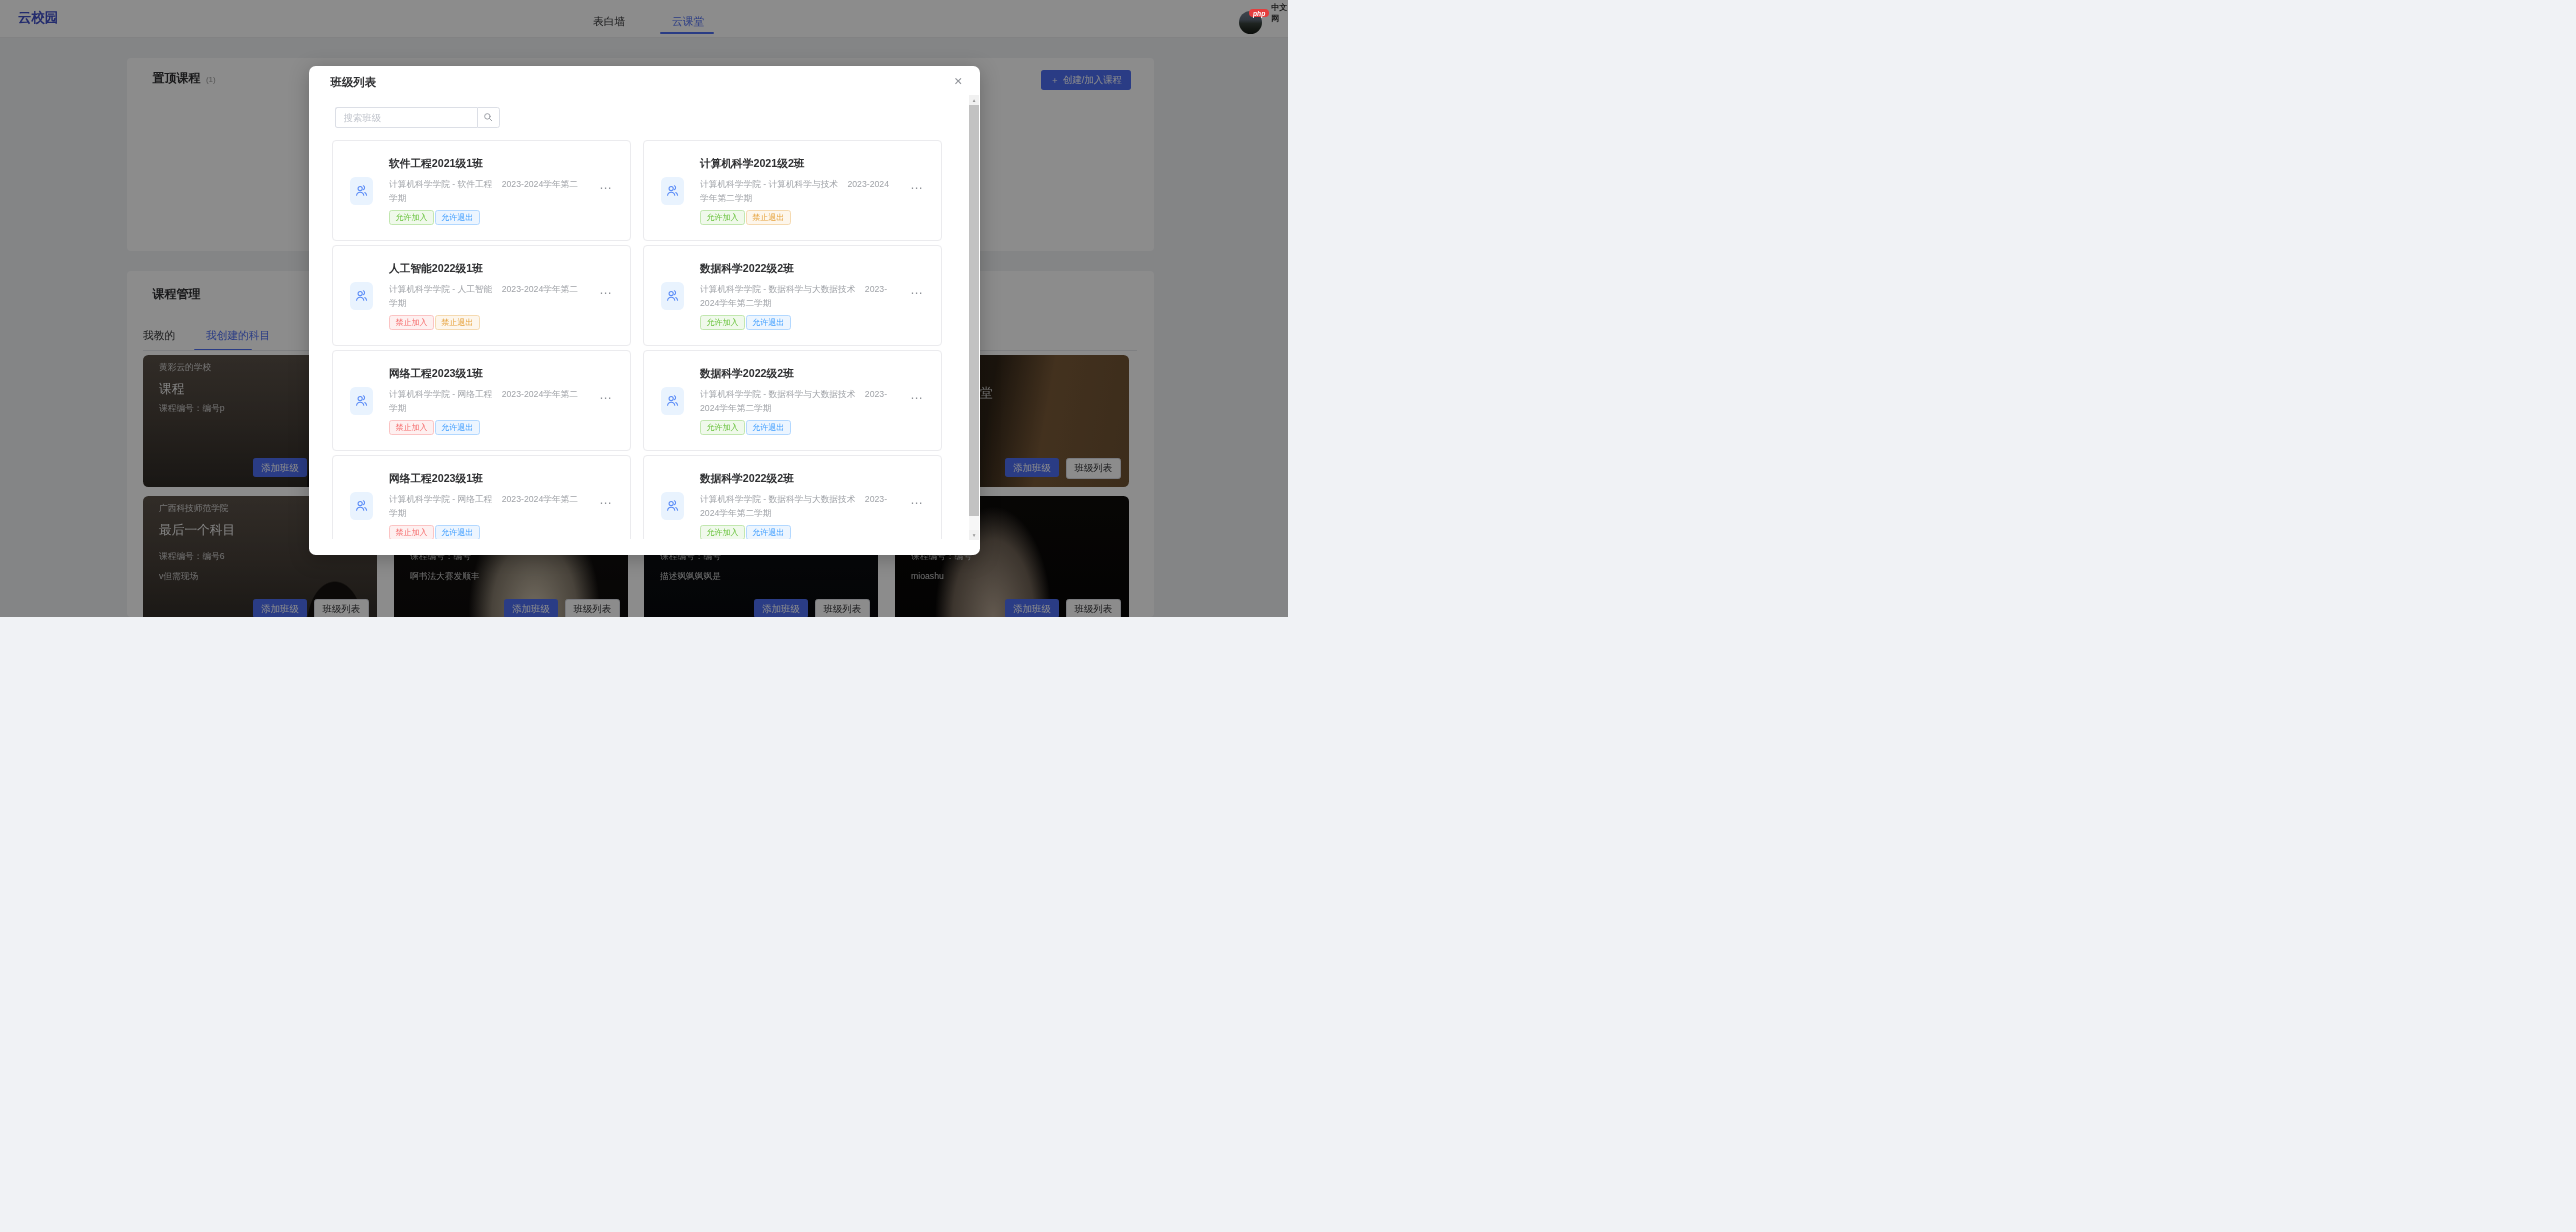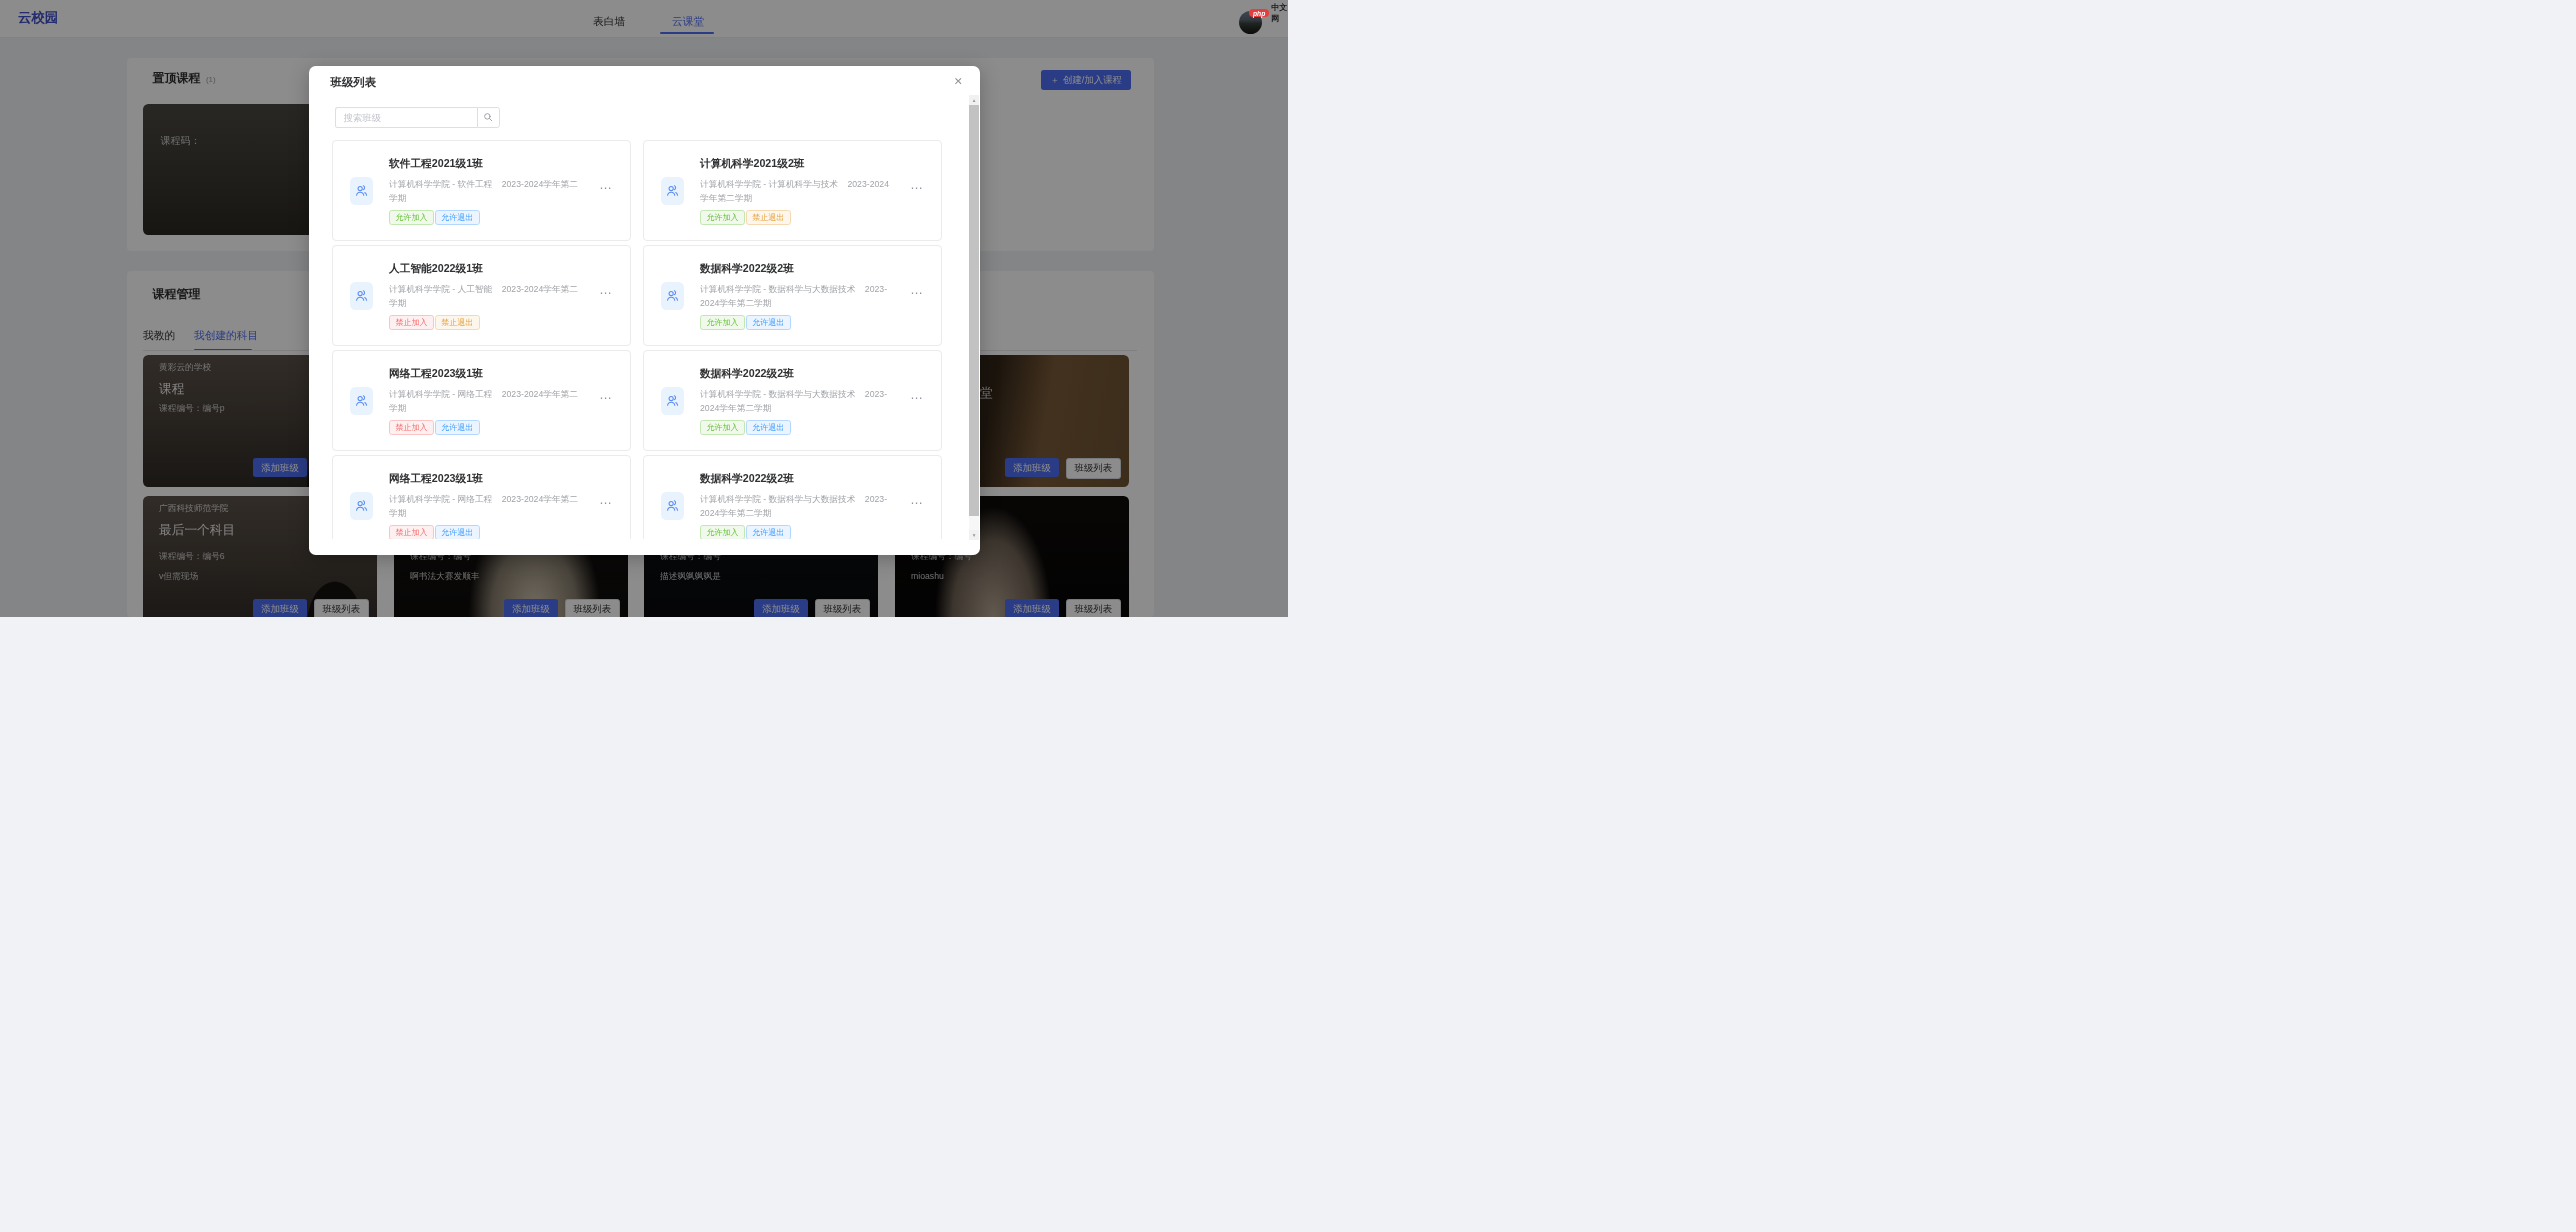--- a/index.html
+++ b/index.html
@@ -15,21 +15,21 @@
   .nav-tab{position:absolute;top:15.4px;font-size:10.7px;color:#303133;cursor:pointer;}
   .nav-tab.active{color:#4e6ef2;}
   .nav-underline{position:absolute;left:660px;top:32px;width:54px;height:2px;border-radius:1.3px;background:#4e6ef2;}
   .avatar{position:absolute;left:1239px;top:11.4px;width:23px;height:23px;border-radius:50%;
     background:linear-gradient(180deg,#75808e 0%,#5d6876 38%,#37413b 55%,#232a24 78%,#161a16 100%);}
   
   .section{position:absolute;background:#fff;border-radius:4px;}
   .sec-title{position:absolute;font-size:12px;font-weight:bold;color:#303133;}
   .sec-count{font-size:8px;font-weight:normal;color:#9b9b9b;margin-left:5.4px;}
   .sub-tab{position:absolute;font-size:10.7px;color:#303133;cursor:pointer;}
-  .sub-tab.active{color:#4e6ef2;}
+  .sub-tab.active{color:#4e6ef2;margin-left:12px;}
   .sub-underline{position:absolute;height:2px;border-radius:1.3px;background:#4e6ef2;}
   .divider{position:absolute;height:0.7px;background:#e8eaed;}
   
   .bgcard{position:absolute;width:234px;height:132px;border-radius:5.4px;overflow:hidden;color:#e3e3e3;}
   .ph-dark{background:linear-gradient(180deg,#4c4843 0%,#3b3831 55%,#2c2822 100%);}
   .ph-dusk{background:radial-gradient(47px 74px at 82% 98%, #15120f 58%, rgba(0,0,0,0) 60%),
            linear-gradient(180deg,#5a5148 0%,#49413a 45%,#2e2a25 100%);}
   .ph-suit{background:linear-gradient(100deg,#2b2117 0%,#312518 40%,#7a5a38 63%,#6e5232 100%);}
   .ph-white{background:radial-gradient(94px 154px at 60% 88%, #cfc3ae 0%, #857b6c 45%, rgba(0,0,0,0) 70%),
             linear-gradient(180deg,#171412,#0c0a09);}
@@ -102,23 +102,20 @@
     <div class="nav-tab" style="left:593px;">表白墙</div>
     <div class="nav-tab active" style="left:672px;">云课堂</div>
     <div class="nav-underline"></div>
     <div class="avatar"></div>
   </div>
 
   <div class="section" style="left:127px;top:58px;width:1027px;height:193px;">
     <div class="sec-title" style="left:25.5px;top:12px;">
       <span>置顶课程</span><span class="sec-count">(1)</span>
     </div>
-    <div class="bgcard ph-dark" style="left:16px;top:46px;height:131px;">
-      <div class="code-label">课程码：</div>
-    </div>
   </div>
 
   <div class="create-btn">
     <span class="plus">＋</span><span>创建/加入课程</span>
   </div>
 
   <div class="section" style="left:127px;top:271px;width:1027px;height:346px;">
     <div class="sec-title" style="left:25.5px;top:14.8px;">课程管理</div>
     <div class="sub-tab" style="left:16px;top:58px;">我教的</div>
     <div class="sub-tab active" style="left:67px;top:58px;">我创建的科目</div>

